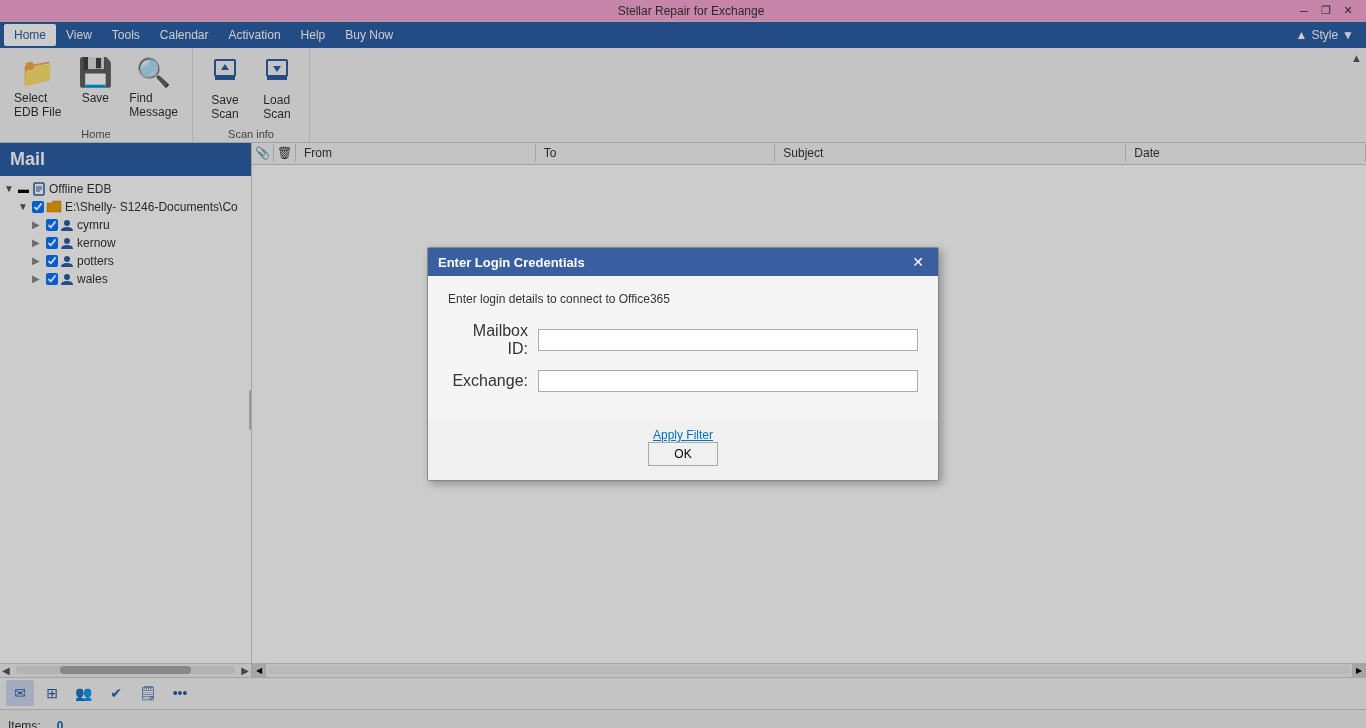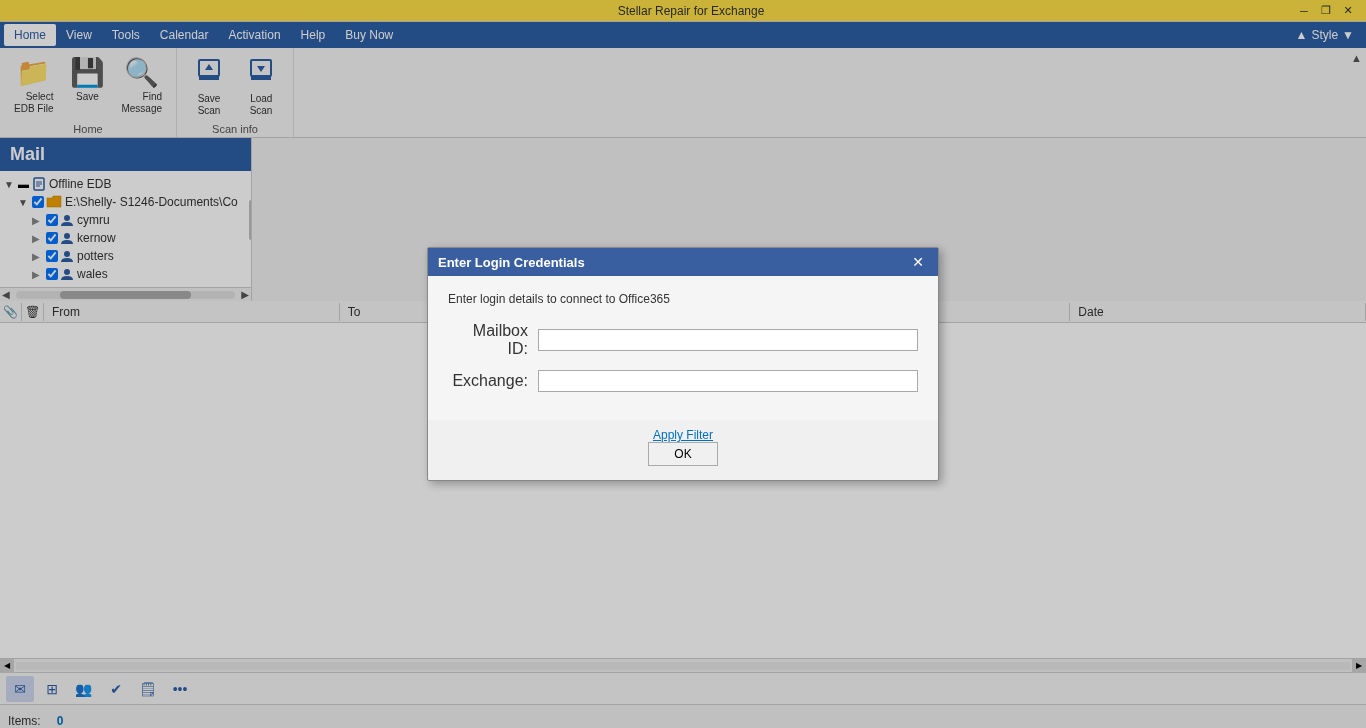--- a/index.html
+++ b/index.html
@@ -1,20 +1,20 @@
 <!DOCTYPE html>
 <html><head>
   <meta charset="utf-8">
   <style>
     * { margin: 0; padding: 0; box-sizing: border-box; }
     body { font-family: 'Segoe UI', Tahoma, Arial, sans-serif; font-size: 12px; background: #f0f0f0; width: 1366px; height: 728px; overflow: hidden; }
 
     
     .title-bar {
-      background: #fde047;
+      background: #f9a8d4;
       height: 22px;
       display: flex;
       align-items: center;
       justify-content: flex-start;
       padding: 0 8px;
       border-bottom: 1px solid #ccc;
     }
     .title-bar-text { flex: 1; text-align: center; font-size: 12px; color: #333; }
     .title-bar-controls { display: flex; gap: 2px; }
     .title-bar-btn {
@@ -69,21 +69,21 @@
       flex-direction: column;
       align-items: center;
       cursor: pointer;
       padding: 4px 6px;
       border-radius: 3px;
       min-width: 48px;
       border: none;
       background: transparent;
     }
     .ribbon-btn .icon { font-size: 24px; color: #2d5fa6; margin-bottom: 2px; }
-    .ribbon-btn .label { font-size: 10px; color: #333; text-align: right; line-height: 1.2; }
+    .ribbon-btn .label { font-size: 12px; color: #333; text-align: left; line-height: 1.2; }
 
     
     .collapse-ribbon {
       margin-left: auto;
       display: flex;
       align-items: flex-start;
       padding: 4px;
     }
 
     
@@ -409,21 +409,21 @@
       </button>
     </div>
     <div class="ribbon-label">Scan info</div>
   </div>
 
   <div class="collapse-ribbon">
     <button style="border:none; background:transparent; cursor:pointer; font-size:11px; color:#555;">▲</button>
   </div>
 </div>
 
-<div class="main-area" style="height: calc(728px - 22px - 26px - 92px - 22px - 32px); flex-direction: column;">
+<div class="main-area" style="height: calc(728px - 22px - 26px - 92px - 22px - 32px);">
 
   <div class="sidebar">
     <div class="sidebar-title">Mail</div>
     <div class="tree-area">
 
       <div class="tree-item level0">
         <span class="tree-toggle">▼</span>
         <span style="margin-right:3px; font-size:11px;">▬</span>
         <svg width="14" height="14" viewBox="0 0 14 14" style="margin-right:3px;">
             <rect x="2" y="1" width="10" height="12" rx="1" fill="#fff" stroke="#2d5fa6" stroke-width="1.5"></rect>

